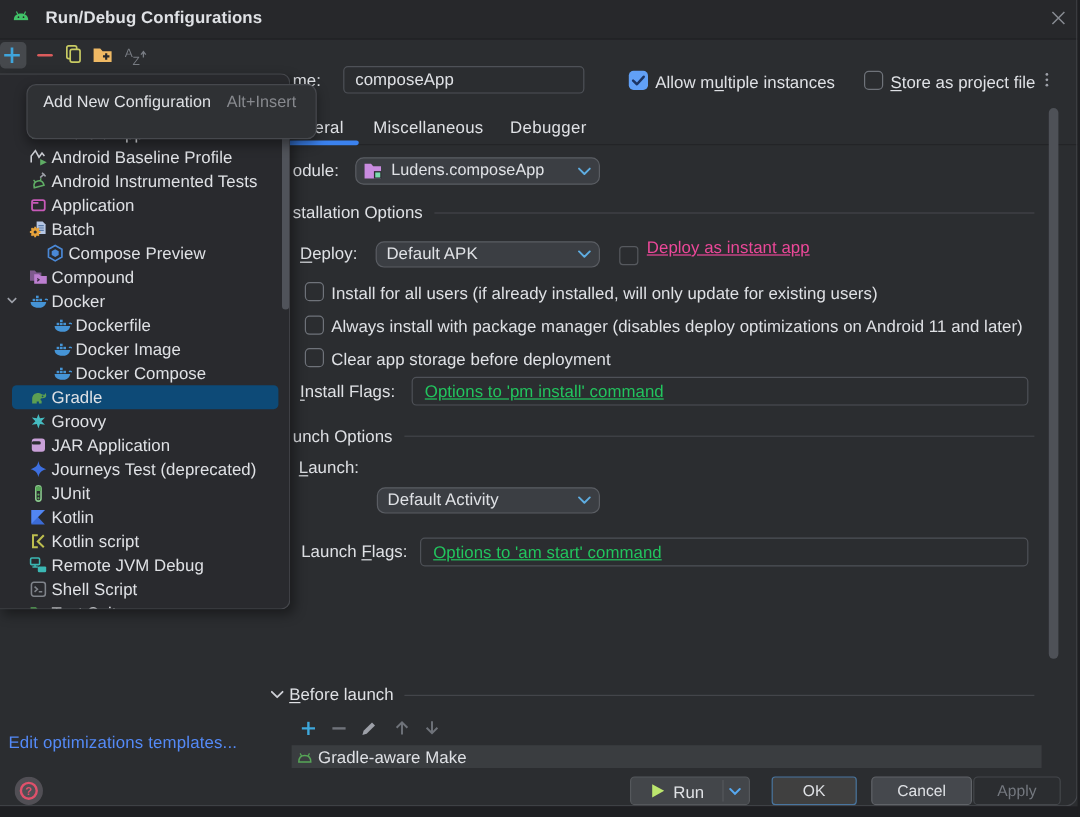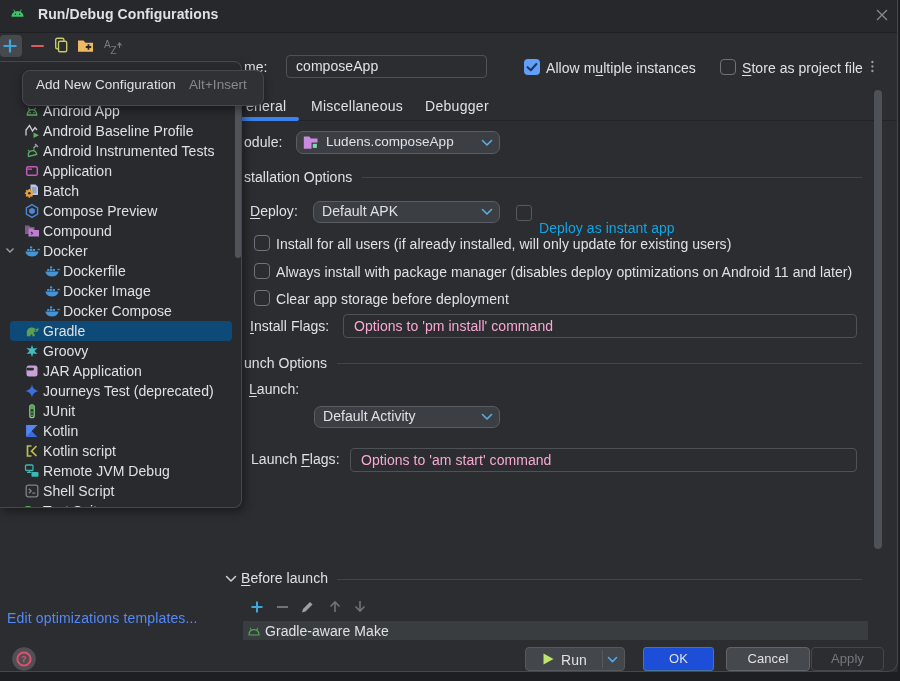--- a/index.html
+++ b/index.html
@@ -7,21 +7,21 @@
 body { background:#2B2D30; font-family:"Liberation Sans", sans-serif; font-size:14px; letter-spacing:0.05px; color:#DFE1E5; position:relative; }
 .abs { position:absolute; }
 .lbl { position:absolute; white-space:nowrap; }
 u { text-decoration:underline; text-underline-offset:2px; }
 .field { position:absolute; border:1px solid #4E5157; border-radius:4px; background:#2B2D30; }
 .combo { position:absolute; background:#3B3E43; border:1px solid #5A5D63; border-radius:7px; }
 .cb { position:absolute; width:16px; height:16px; border:1.7px solid #6F737A; border-radius:4px; background:transparent; }
 .cb.dis { border-color:#56595E; border-radius:3px; }
 .cbon { position:absolute; width:16px; height:16px; border-radius:4px; background:#61A0F6; }
 .hline { position:absolute; height:1px; background:#43454A; }
-.ph { color:#f9a8d4; }
+.ph { color:#22c55e;text-decoration:underline; }
 .btn { position:absolute; height:24px; border-radius:4px; border:1px solid #5A5D63; color:#DFE1E5; font-size:13px; text-align:center; line-height:22px; }
 .row { position:absolute; height:20px; line-height:20px; white-space:nowrap; left:0; width:241px; }
 .row svg, .ric { position:absolute; top:2px; }
 .rtx { position:absolute; top:0; }
 </style>
 </head>
 <body>
 
 <div class="abs" style="left:0;top:0;width:900px;height:32px;background:#27282B;"></div>
 <svg class="abs" style="left:11px;top:9px" width="13" height="8" viewBox="0 0 13 8">
@@ -96,21 +96,21 @@
 <div class="lbl" style="left:244px;top:169px;">stallation Options</div>
 <div class="hline" style="left:362px;top:177px;width:500px;"></div>
 
 <div class="lbl" style="left:250px;top:203px;"><u>D</u>eploy:</div>
 <div class="combo" style="left:313px;top:201px;width:187px;height:22px;"></div>
 <div class="lbl" style="left:322px;top:203px;">Default APK</div>
 <svg class="abs" style="left:481px;top:208px" width="12" height="8" viewBox="0 0 12 8">
   <path d="M1.5 1.5 L6 6 L10.5 1.5" stroke="#5EACE0" stroke-width="1.6" fill="none" stroke-linecap="round" stroke-linejoin="round"></path>
 </svg>
 <div class="cb dis" style="left:516px;top:205px;"></div>
-<div class="lbl" style="left:539px;top:220px;color:#0ea5e9;">Deploy as instant app</div>
+<div class="lbl" style="left:539px;top:198px;color:#ec4899;text-decoration:underline;">Deploy as instant app</div>
 
 <div class="cb" style="left:254px;top:235px;"></div>
 <div class="lbl" style="left:276px;top:236px;">Install for all users (if already installed, will only update for existing users)</div>
 <div class="cb" style="left:254px;top:263px;"></div>
 <div class="lbl" style="left:276px;top:264px;">Always install with package manager (disables deploy optimizations on Android 11 and later)</div>
 <div class="cb" style="left:254px;top:290px;"></div>
 <div class="lbl" style="left:276px;top:291px;">Clear app storage before deployment</div>
 
 <div class="lbl" style="left:250px;top:318px;"><u>I</u>nstall Flags:</div>
 <div class="field" style="left:343px;top:314px;width:514px;height:24px;"></div>
@@ -168,21 +168,21 @@
 
 <div class="btn" style="left:525px;top:647px;width:100px;background:#43464A;border-color:#55585C;"></div>
 <svg class="abs" style="left:543px;top:653px" width="11" height="12" viewBox="0 0 11 12">
   <path d="M0.5 0.5 L10.5 6 L0.5 11.5 Z" fill="#BCE66E"></path>
 </svg>
 <div class="lbl" style="left:561px;top:652px;">Run</div>
 <div class="abs" style="left:602px;top:650px;width:1px;height:18px;background:#55585C;"></div>
 <svg class="abs" style="left:607px;top:656px" width="11" height="8" viewBox="0 0 11 8">
   <path d="M1.5 1.5 L5.5 5.5 L9.5 1.5" stroke="#56A8F0" stroke-width="1.6" fill="none" stroke-linecap="round"></path>
 </svg>
-<div class="btn" style="left:643px;top:647px;width:71px;background:#1d4ed8;border:1px solid #49759F;border-radius:3px;">OK</div>
+<div class="btn" style="left:643px;top:647px;width:71px;background:#404040;border:1px solid #49759F;border-radius:3px;">OK</div>
 <div class="btn" style="left:726px;top:647px;width:84px;background:#45484D;border-color:#606368;">Cancel</div>
 <div class="btn" style="left:811px;top:647px;width:73px;border-color:#44474B;color:#74787F;">Apply</div>
 
 <div class="abs" style="left:874px;top:90px;width:8px;height:459px;border-radius:4px;background:#4E5157;"></div>
 
 <div class="abs" style="left:0;top:0;width:898px;height:672px;border-right:1px solid #46484D;border-bottom:1px solid #46484D;border-bottom-right-radius:10px;pointer-events:none;"></div>
 
 <div class="abs" style="left:0;top:672px;width:900px;height:9px;background:#1E1F22;"></div>
 <div class="abs" style="left:898px;top:0;width:2px;height:681px;background:#1E1F22;"></div>
 
@@ -233,21 +233,21 @@
     <svg class="ric" style="left:24px" width="16" height="16" viewBox="0 0 16 16">
       <path d="M6.5 1.5 H11.5 L14 4 V12 H6.5 Z" fill="#B6C6E3"></path>
       <path d="M8 5 H12.5 M8 7 H12.5 M8 9 H12.5" stroke="#5A7BA8" stroke-width="0.9"></path>
       <circle cx="5.3" cy="10.3" r="3.4" fill="#E8A33B"></circle>
       <path d="M5.3 5.9 V14.7 M0.9 10.3 H9.7 M2.2 7.2 L8.4 13.4 M8.4 7.2 L2.2 13.4" stroke="#E8A33B" stroke-width="1.6"></path>
       <circle cx="5.3" cy="10.3" r="1.3" fill="#2B2D30"></circle>
     </svg>
     <span class="rtx" style="left:43px">Batch</span>
   </div>
 
-  <div class="row" style="top:139px;">
+  <div class="row" style="top:139px;margin-left:14px;">
     <svg class="ric" style="left:24px" width="16" height="16" viewBox="0 0 16 16">
       <path d="M8 1.6 L13.6 4.8 V11.2 L8 14.4 L2.4 11.2 V4.8 Z" fill="none" stroke="#4A88D6" stroke-width="1.4"></path>
       <path d="M8 4.8 L10.9 6.4 V9.6 L8 11.2 L5.1 9.6 V6.4 Z" fill="#4A88D6"></path>
     </svg>
     <span class="rtx" style="left:43px">Compose Preview</span>
   </div>
 
   <div class="row" style="top:159px;">
     <svg class="ric" style="left:24px" width="16" height="16" viewBox="0 0 16 16">
       <path d="M1 2.5 H5 L6.5 4 H10.5 V11 H1 Z" fill="#7E5A8E"></path>
@@ -387,16 +387,16 @@
     <svg class="ric" style="left:24px" width="16" height="16" viewBox="0 0 16 16">
       <path d="M1.5 3 H6 L7.8 5 H14.5 V13 H1.5 Z" fill="#57A657"></path>
       <path d="M4 8 H12 M4 10.5 H12" stroke="#2B2D30" stroke-width="1"></path>
     </svg>
     <span class="rtx" style="left:43px">Test Suite</span>
   </div>
 
   <div class="abs" style="left:234.5px;top:38px;width:6px;height:158px;border-radius:3px;background:#50535A;"></div>
 </div>
 
-<div class="abs" style="left:22px;top:70px;width:242px;height:36px;background:#2F3134;border:1px solid #46484D;border-radius:8px;z-index:11;box-shadow:0 4px 10px rgba(0,0,0,0.38);">
+<div class="abs" style="left:22px;top:70px;width:242px;height:46px;background:#2F3134;border:1px solid #46484D;border-radius:8px;z-index:11;box-shadow:0 4px 10px rgba(0,0,0,0.38);">
   <span style="position:absolute;left:13px;top:6px;white-space:nowrap;font-size:13.5px;">Add New Configuration</span>
   <span style="position:absolute;left:166px;top:6px;color:#87898E;white-space:nowrap;font-size:13.5px;">Alt+Insert</span>
 </div>
 
 </body></html>

